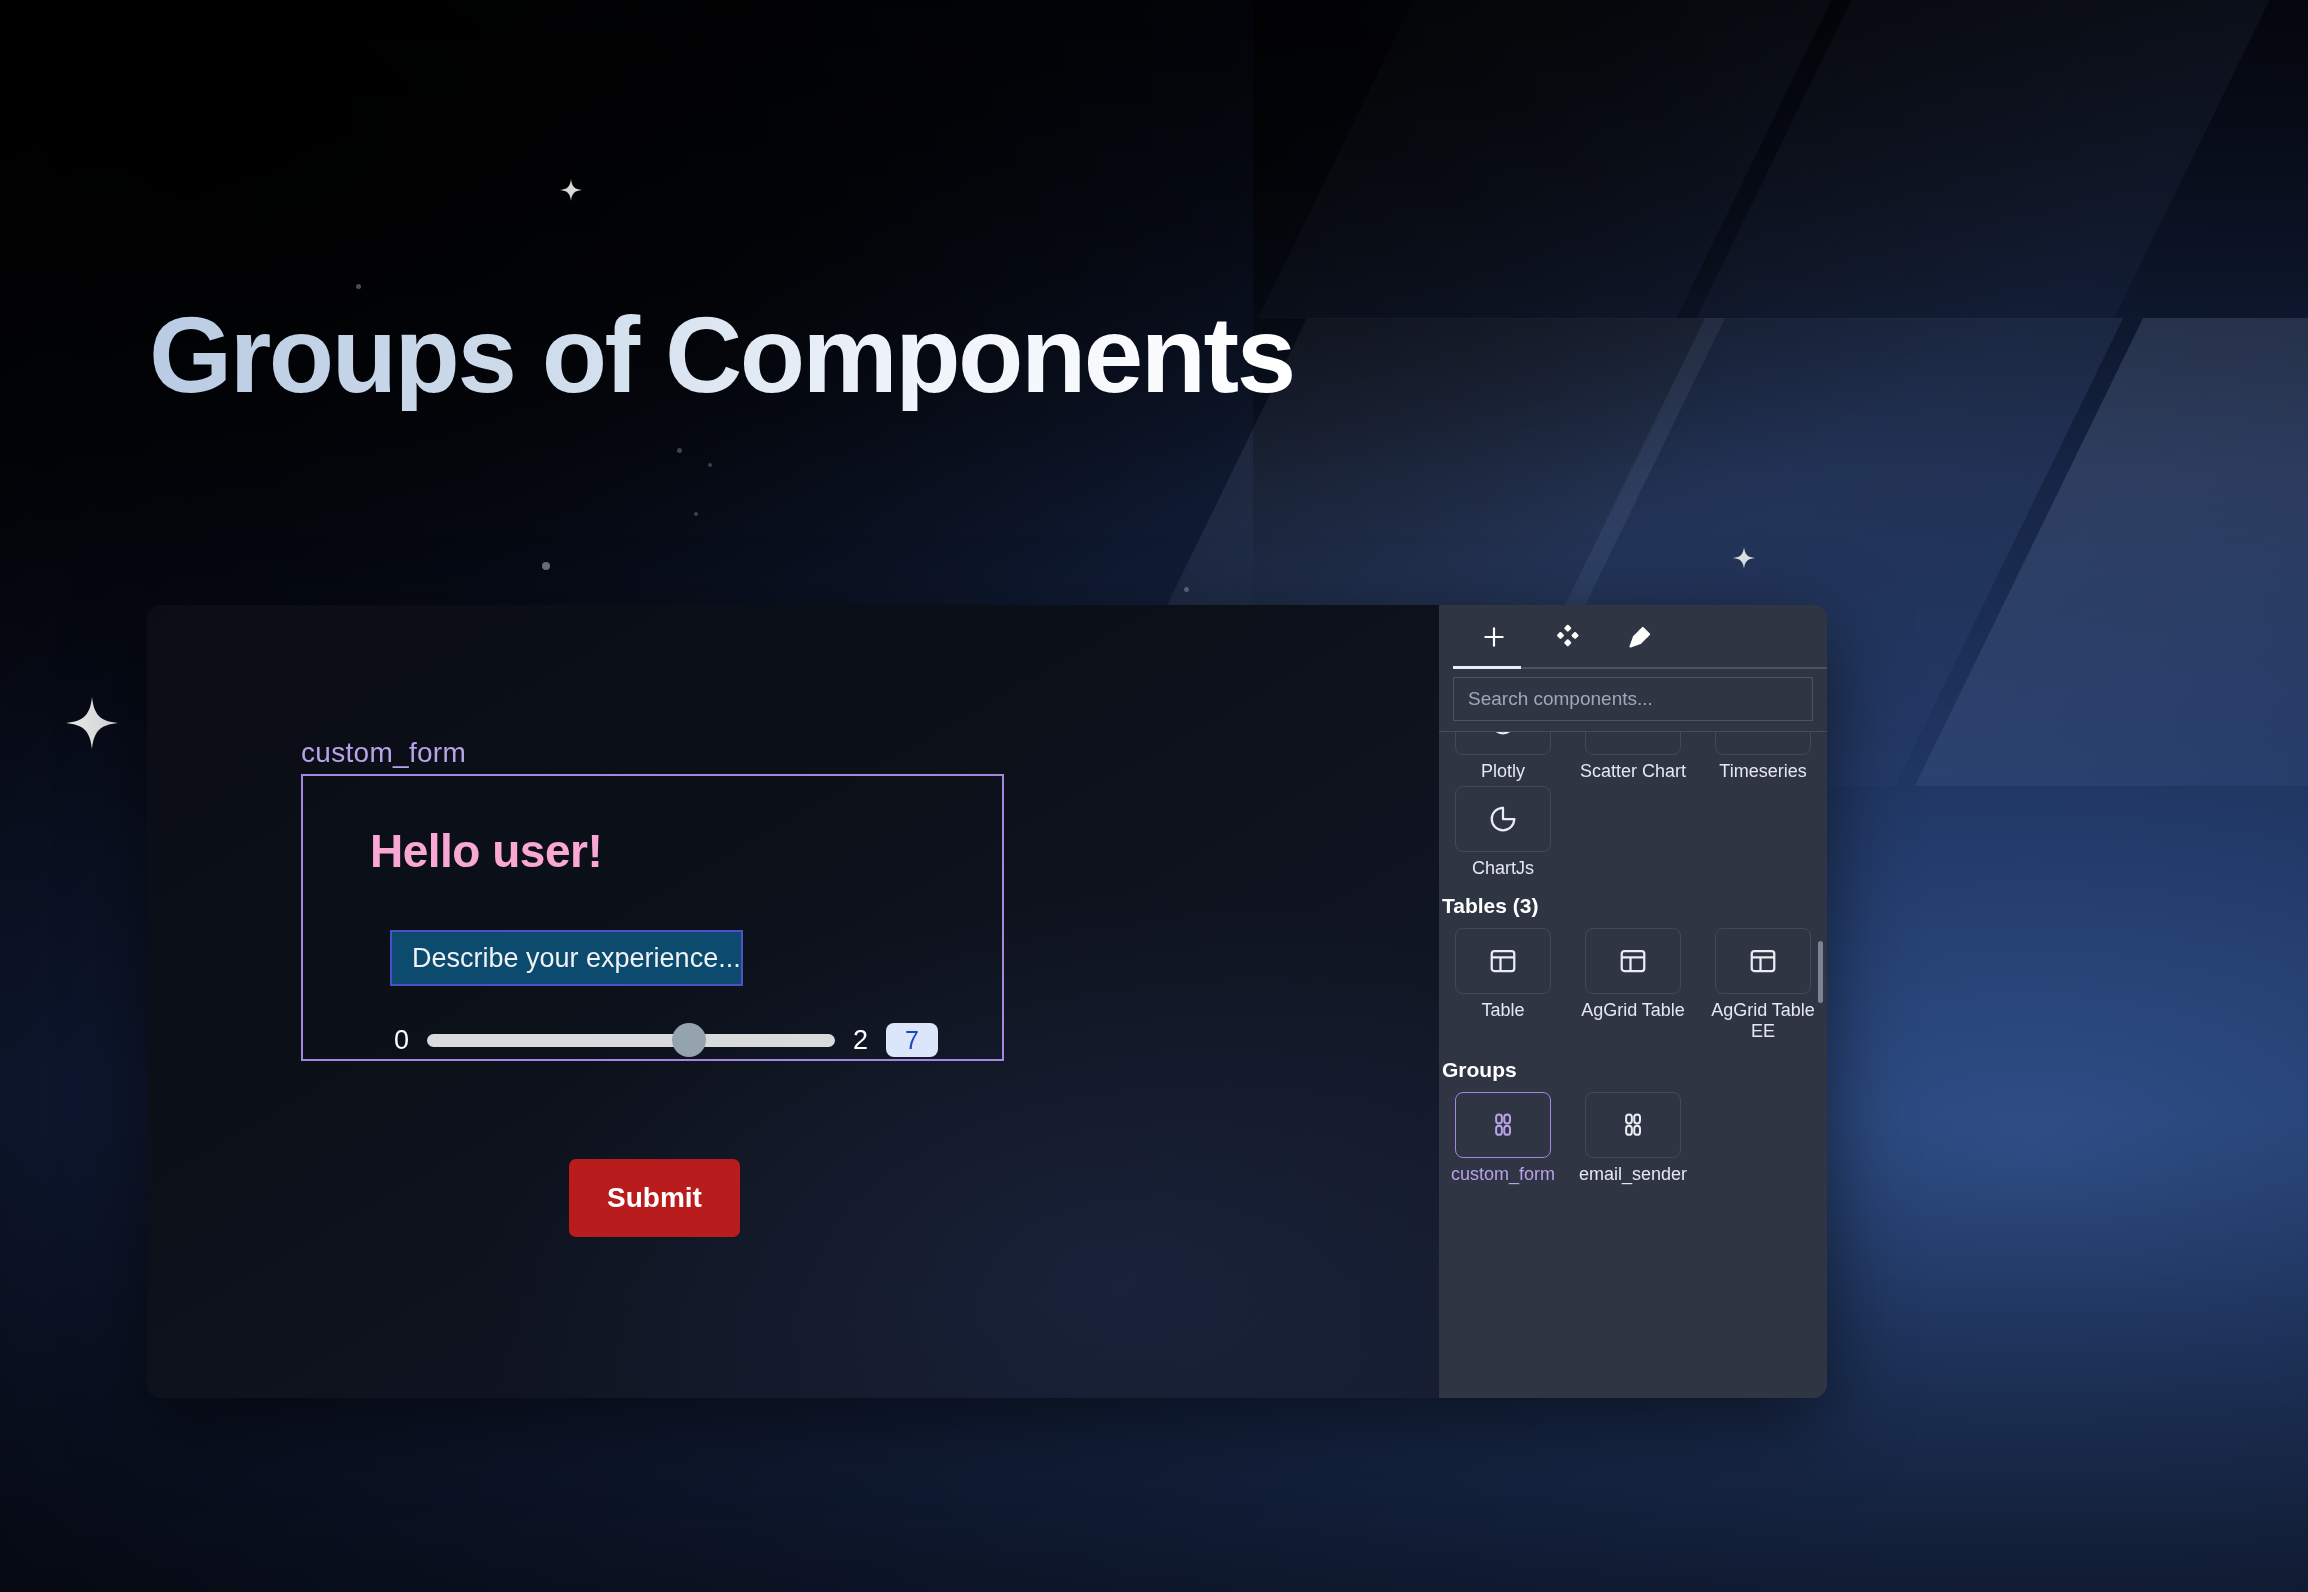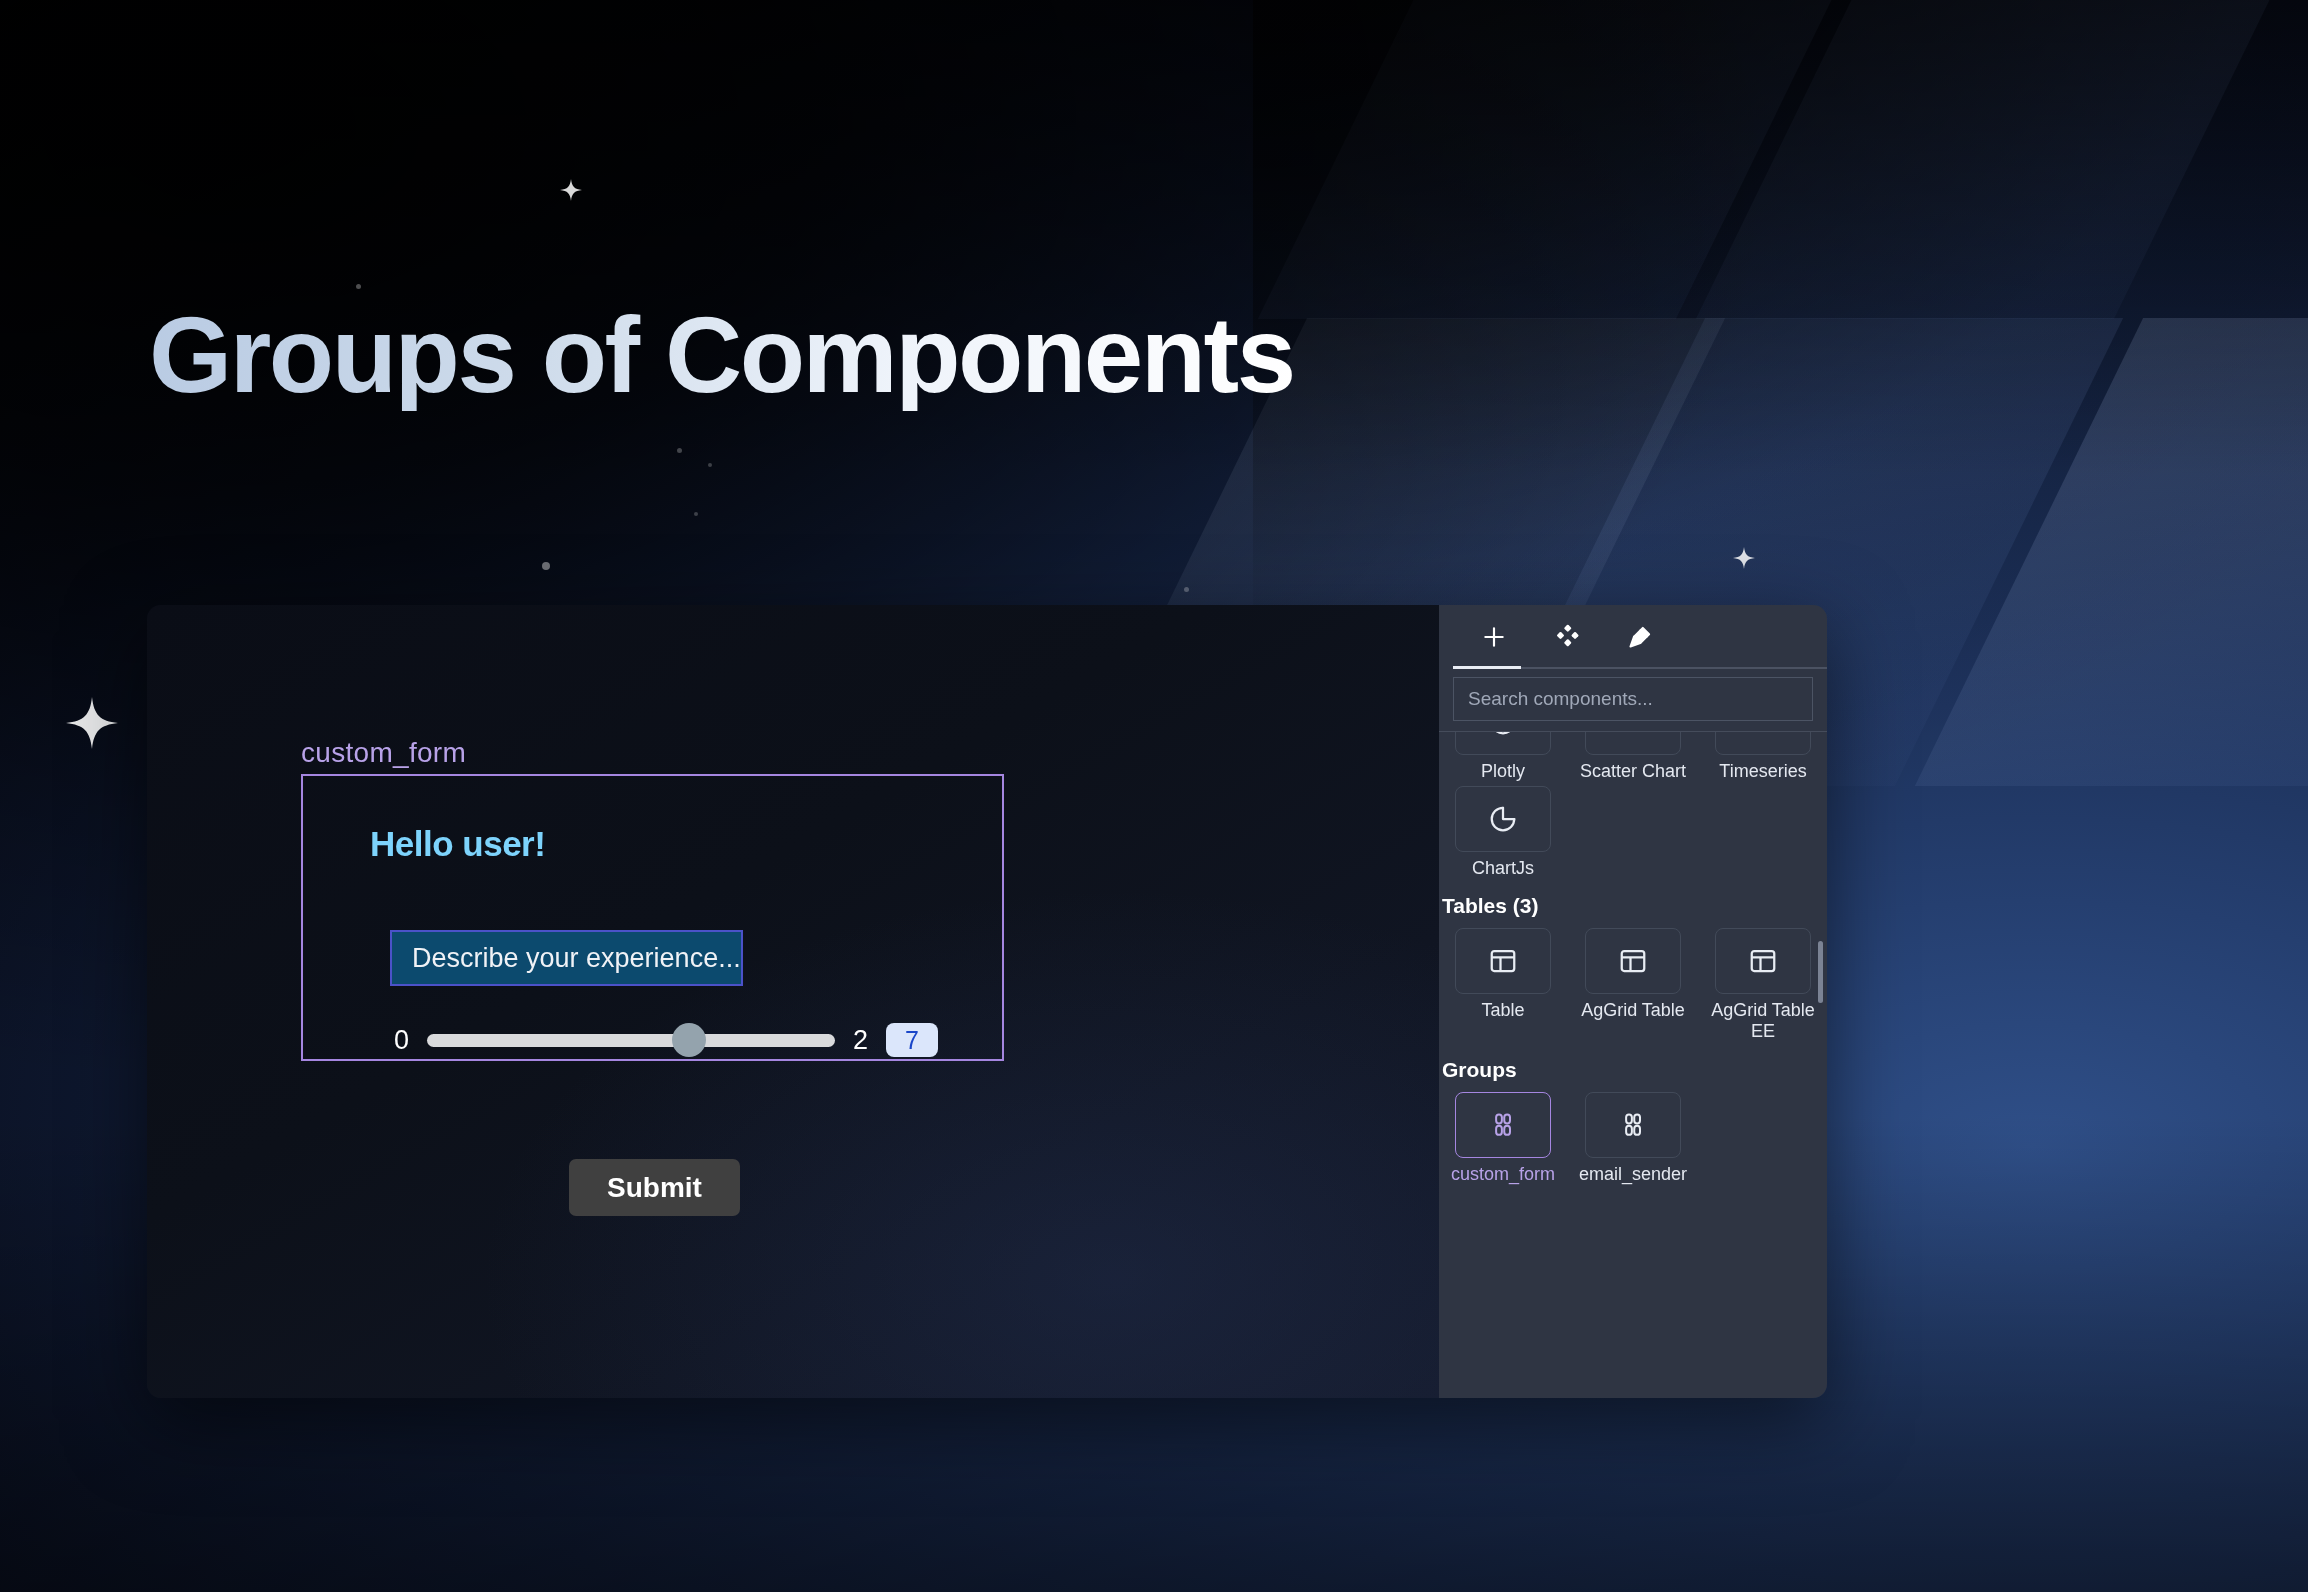--- a/index.html
+++ b/index.html
@@ -131,23 +131,23 @@
     width: 703px;
     height: 287px;
     border: 2px solid #a586e0;
     background: transparent;
   }
 
   .hello {
     position: absolute;
     left: 370px;
     top: 824px;
-    font-size: 35px;
+    font-size: 46px;
     font-weight: 700;
-    color: #7dd3fc;
+    color: #f9a8d4;
     letter-spacing: -0.5px;
   }
 
   .textfield {
     position: absolute;
     left: 390px;
     top: 930px;
     width: 353px;
     height: 56px;
     border: 2px solid #4b52c9;
@@ -202,24 +202,24 @@
     align-items: center;
     justify-content: center;
     padding: 0 10px;
   }
 
   .submit-btn {
     position: absolute;
     left: 569px;
     top: 1159px;
     width: 171px;
-    height: 57px;
+    height: 78px;
     border-radius: 7px;
     border: none;
-    background: #404040;
+    background: #b91c1c;
     color: #ffffff;
     font-size: 28px;
     font-weight: 700;
     font-family: "Liberation Sans", sans-serif;
     cursor: pointer;
   }
 
   
   .panel {
     position: relative;

